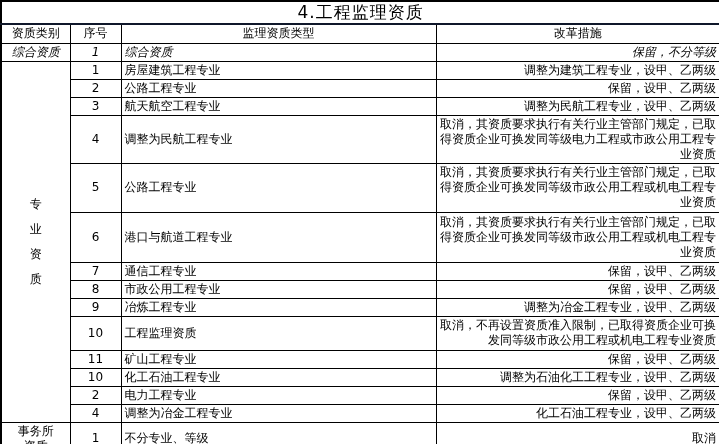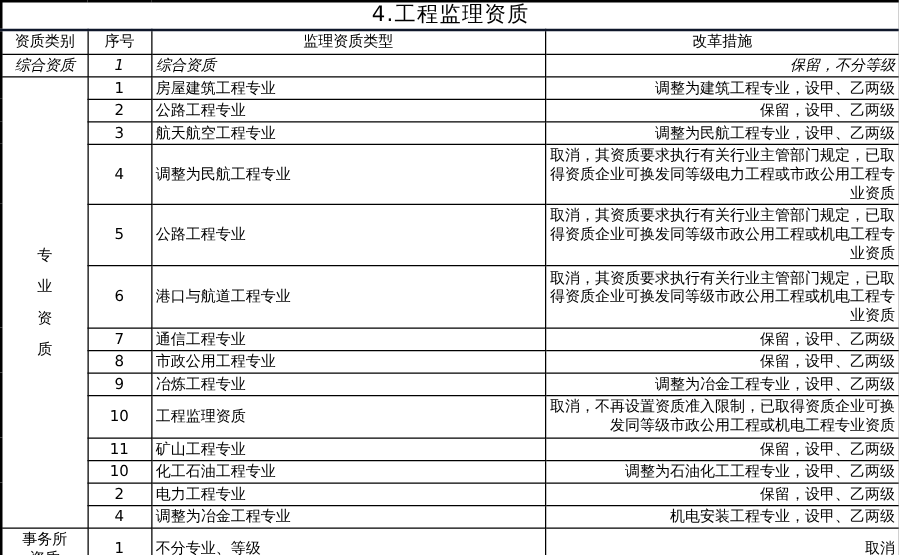--- a/index.html
+++ b/index.html
@@ -169,21 +169,21 @@
     <td class="mea">调整为石油化工工程专业，设甲、乙两级</td>
   </tr>
   <tr class="h17">
     <td class="seq">2</td>
     <td class="typ">电力工程专业</td>
     <td class="mea">保留，设甲、乙两级</td>
   </tr>
   <tr class="h17 sep">
     <td class="seq">4</td>
     <td class="typ">调整为冶金工程专业</td>
-    <td class="mea">机电安装工程专业，设甲、乙两级</td>
+    <td class="mea">化工石油工程专业，设甲、乙两级</td>
   </tr>
 
   <tr class="h29">
     <td class="cat">
       <div class="ntext">事务所资质</div>
     </td>
     <td class="seq">1</td>
     <td class="typ">不分专业、等级</td>
     <td class="mea">取消</td>
   </tr>

